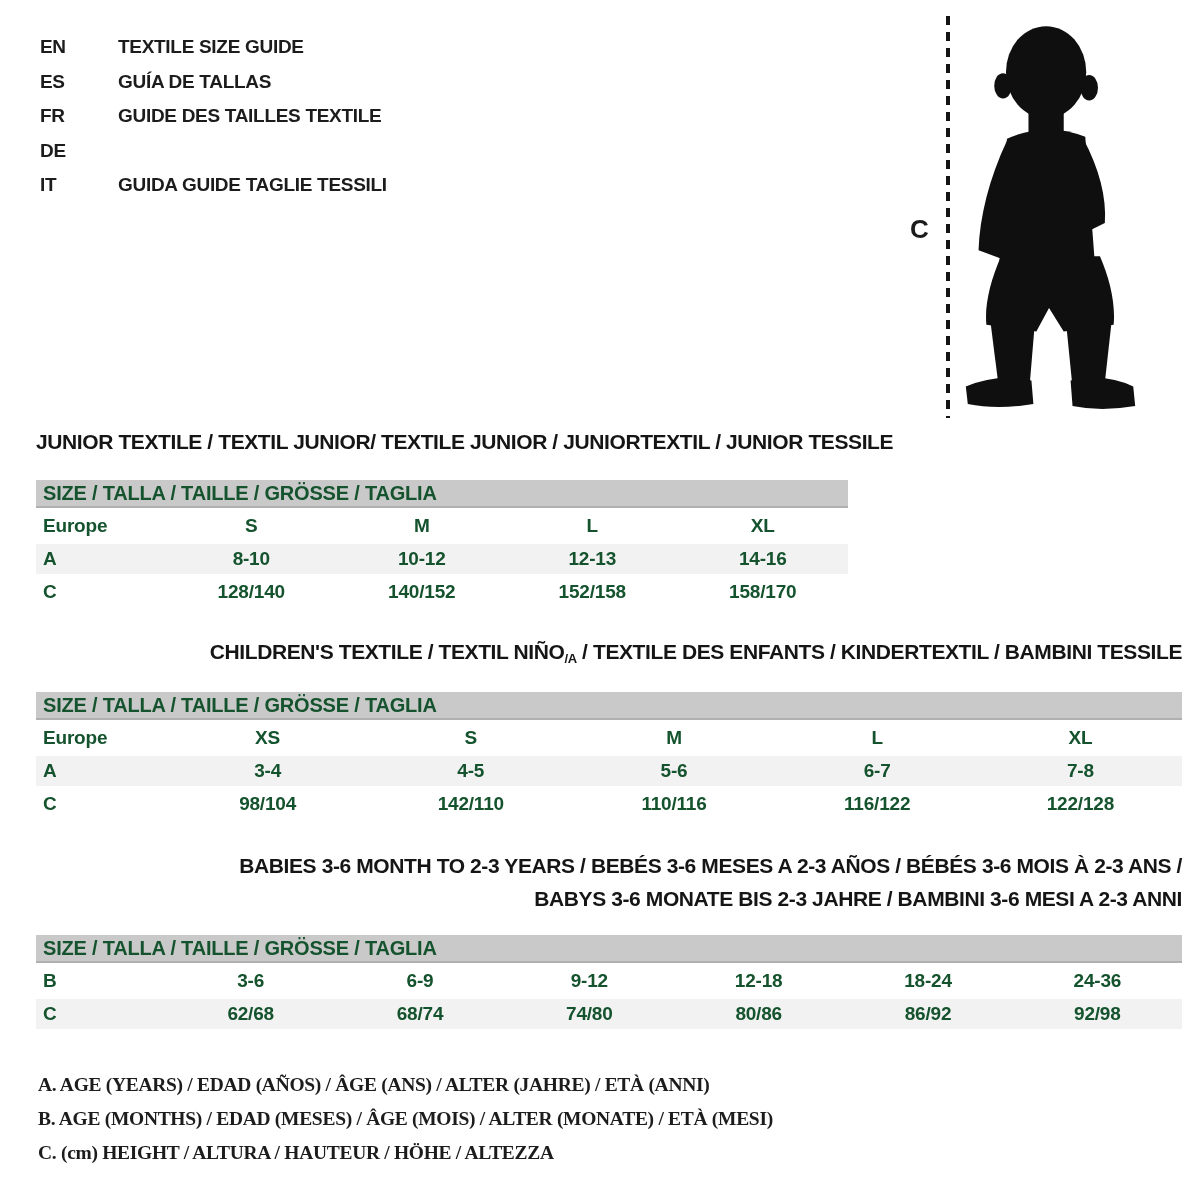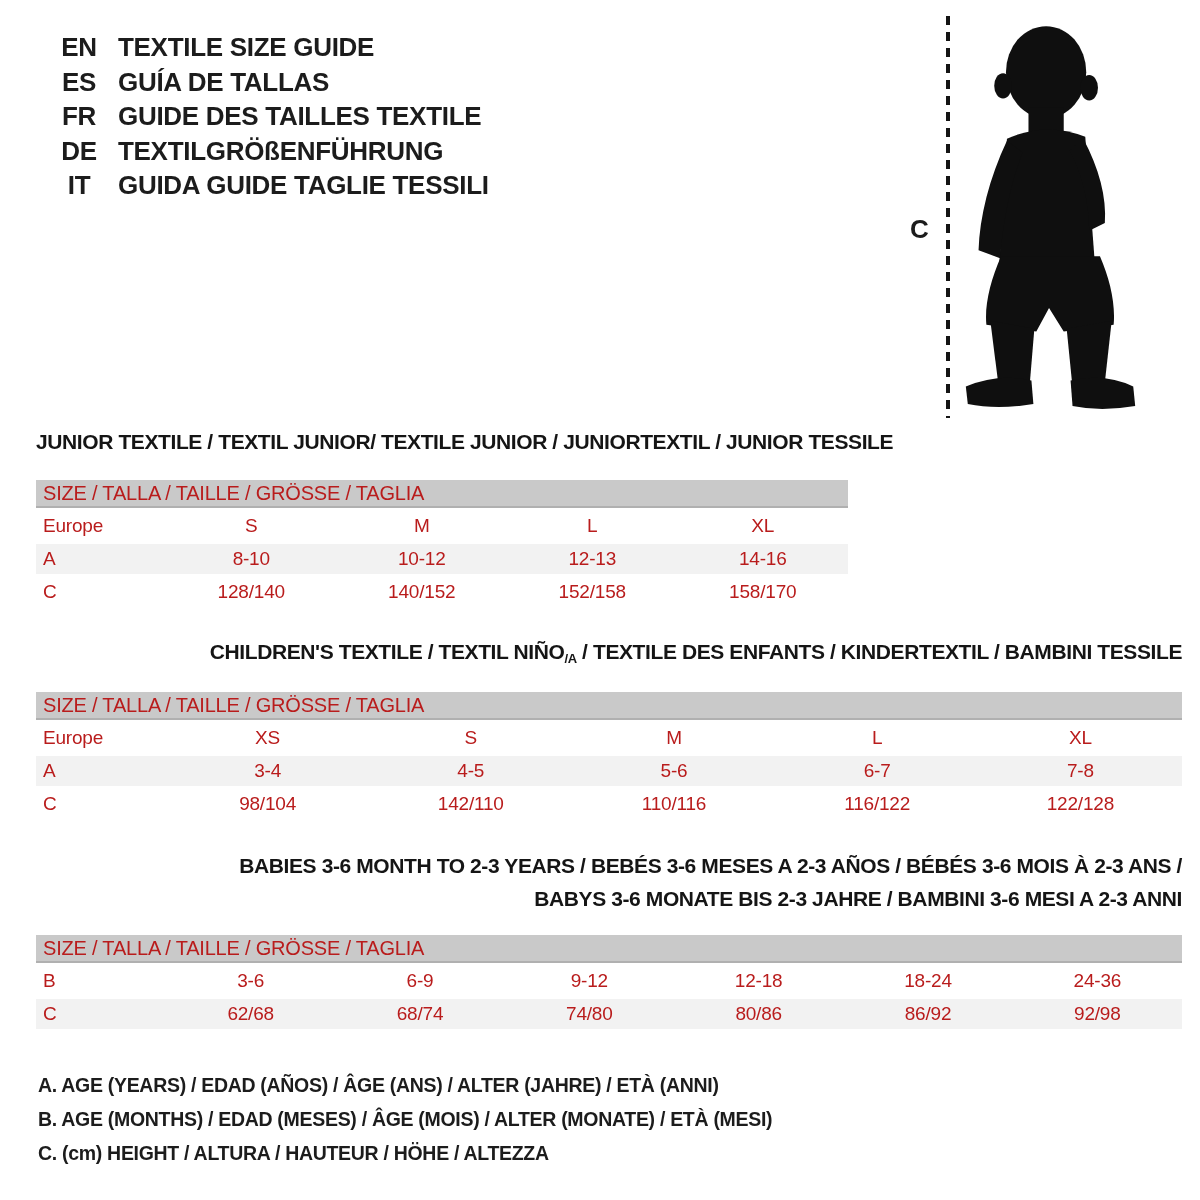--- a/index.html
+++ b/index.html
@@ -7,21 +7,21 @@
     position:relative;
     width:1200px; height:1200px;
     background:#ffffff;
     font-family:"Liberation Sans", "DejaVu Sans", sans-serif;
     color:#1c1c1c;
     overflow:hidden;
   }
 
   
   .languages { position:absolute; left:40px; top:30px; }
-  .lang-row { display:flex; line-height:34.5px; font-weight:bold; font-size:26px; letter-spacing:-0.3px;text-align:center; }
+  .lang-row { display:flex; line-height:34.5px; font-weight:bold; font-size:19px; letter-spacing:-0.3px; }
   .lang-code { width:78px; }
 
   
   .dashed-line {
     position:absolute; left:946px; top:16px; width:4px; height:402px;
     background:repeating-linear-gradient(to bottom, #141414 0 9px, transparent 9px 16px);
   }
   .silhouette { position:absolute; left:958px; top:20px; width:186px; height:398px; }
   .c-label { position:absolute; left:910px; top:214px; font-size:26px; font-weight:bold; }
 
@@ -30,35 +30,35 @@
   .section-title { font-weight:bold; font-size:21px; letter-spacing:-0.4px; color:#151515; white-space:nowrap;text-align:right; }
   .title-sub { font-size:13px; vertical-align:-4px; font-weight:bold; }
   .sec-junior  { top:430px; width:812px; }
   .sec-children{ top:640px; width:1146px; }
   .sec-babies  { top:849px; width:1146px; }
   .sec-babies .section-title { line-height:33px; }
 
   table.size-table {
     border-collapse:separate; border-spacing:0 3px;
     table-layout:fixed; margin-top:23px;
-    font-size:19px; letter-spacing:-0.2px; color:#b91c1c;
+    font-size:19px; letter-spacing:-0.2px; color:#14532d;font-weight:bold;
   }
   .tbl-junior { width:812px; }
   .tbl-wide   { width:1146px; }
   table.size-table td { height:30px; padding:0; vertical-align:middle; text-align:center; overflow:hidden; }
   table.size-table td.lbl { text-align:left; padding-left:7px; }
   table.size-table tr.hdr td {
     background:#c9c9c9; text-align:left; padding-left:7px;
     height:26px; font-size:20px; border-bottom:2px solid #b0b0b0;
   }
   table.size-table tr.stripe td { background:#f2f2f2; }
   col.label-col { width:130px; }
 
   
-  .legend { position:absolute; left:38px; top:1068px; }
+  .legend { position:absolute; left:38px; top:1068px;font-family:Liberation Serif, serif; }
   .legend-line { font-weight:bold; font-size:19.5px; letter-spacing:-0.3px; line-height:34px; white-space:nowrap; }
 </style>
 </head>
 <body>
 
 <div class="page">
 
   <div class="languages">
     <div class="lang-row">
       <span class="lang-code">EN</span>
@@ -67,21 +67,20 @@
     <div class="lang-row">
       <span class="lang-code">ES</span>
       <span>GUÍA DE TALLAS</span>
     </div>
     <div class="lang-row">
       <span class="lang-code">FR</span>
       <span>GUIDE DES TAILLES TEXTILE</span>
     </div>
     <div class="lang-row">
       <span class="lang-code">DE</span>
-      <span>TEXTILGRÖßENFÜHRUNG</span>
     </div>
     <div class="lang-row">
       <span class="lang-code">IT</span>
       <span>GUIDA GUIDE TAGLIE TESSILI</span>
     </div>
   </div>
 
   <div class="c-label">C</div>
   <div class="dashed-line"></div>
   <svg class="silhouette" viewBox="0 0 190 400" xmlns="http://www.w3.org/2000/svg">

